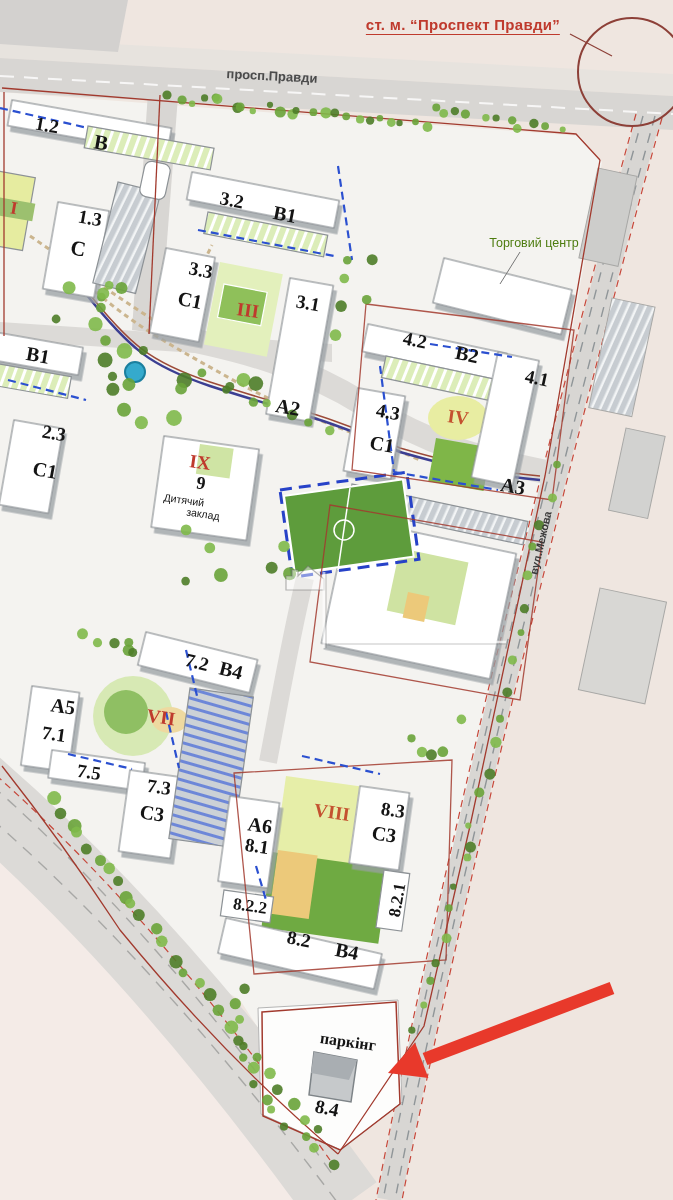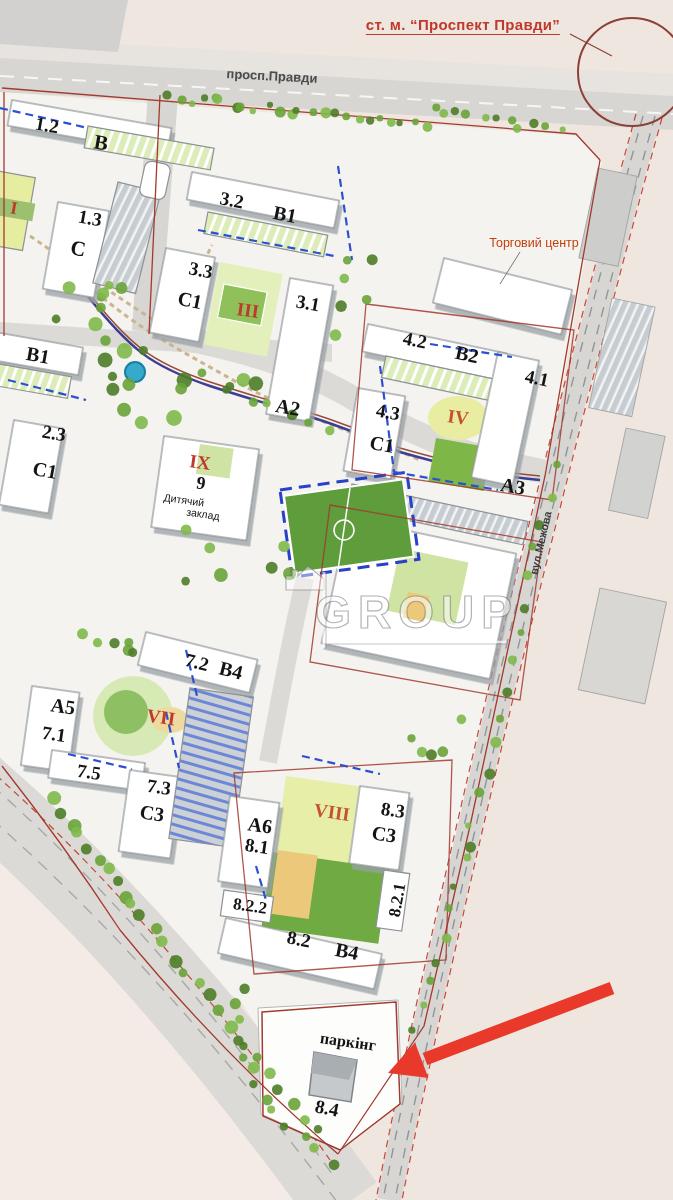--- a/index.html
+++ b/index.html
@@ -355,21 +355,21 @@
   <g fill="#e8392b">
     <polygon points="609.7,981.9 614.3,994.1 427.3,1065.1 422.7,1052.9"></polygon>
     <polygon points="388,1073 415,1042.4 428.4,1078"></polygon>
   </g>
 </svg>
 
 <div class="overlay">
   <span class="lbl sans metro" style="left:463px;top:26px;">ст. м. “Проспект Правди”</span>
   <span class="lbl sans" style="left:272px;top:76px;--r:3deg;font-size:13px;color:#4b4b4b;">просп.Правди</span>
   <span class="lbl sans" style="left:541px;top:543px;--r:-77deg;font-size:11px;color:#3a3a3a;">вул.Межова</span>
-  <span class="lbl sans" style="left:534px;top:243px;font-size:12.5px;font-weight:400;color:#c2410c;">Торговий центр</span>
+  <span class="lbl sans" style="left:534px;top:243px;font-size:12.5px;font-weight:400;color:#4d7c0f;">Торговий центр</span>
 
   <span class="lbl red" style="left:14px;top:208px;--r:10deg;font-size:18px;">I</span>
   <span class="lbl" style="left:47px;top:125px;--r:10deg;font-size:19px;">1.2</span>
   <span class="lbl" style="left:101px;top:143px;--r:10deg;font-size:21px;">B</span>
   <span class="lbl" style="left:90px;top:218px;--r:10deg;font-size:19px;">1.3</span>
   <span class="lbl" style="left:78px;top:249px;--r:10deg;font-size:21px;">C</span>
 
   <span class="lbl" style="left:232px;top:200px;--r:11deg;font-size:19px;">3.2</span>
   <span class="lbl" style="left:285px;top:214px;--r:11deg;font-size:20px;">B1</span>
   <span class="lbl" style="left:201px;top:270px;--r:11deg;font-size:19px;">3.3</span>
@@ -410,15 +410,14 @@
   <span class="lbl" style="left:393px;top:810px;--r:8deg;font-size:19px;">8.3</span>
   <span class="lbl" style="left:384px;top:834px;--r:8deg;font-size:20px;">C3</span>
   <span class="lbl" style="left:250px;top:906px;--r:8deg;font-size:17px;">8.2.2</span>
   <span class="lbl" style="left:397px;top:900px;--r:-80deg;font-size:17px;">8.2.1</span>
   <span class="lbl" style="left:299px;top:939px;--r:11deg;font-size:19px;">8.2</span>
   <span class="lbl" style="left:347px;top:951px;--r:11deg;font-size:20px;">B4</span>
 
   <span class="lbl" style="left:348px;top:1042px;--r:8deg;font-size:16px;">паркінг</span>
   <span class="lbl" style="left:327px;top:1108px;--r:12deg;font-size:19px;">8.4</span>
 
-  <span class="wm" style="left:417px;top:612px;">GROUP</span>
 </div>
 </div>
 
 </body></html>

